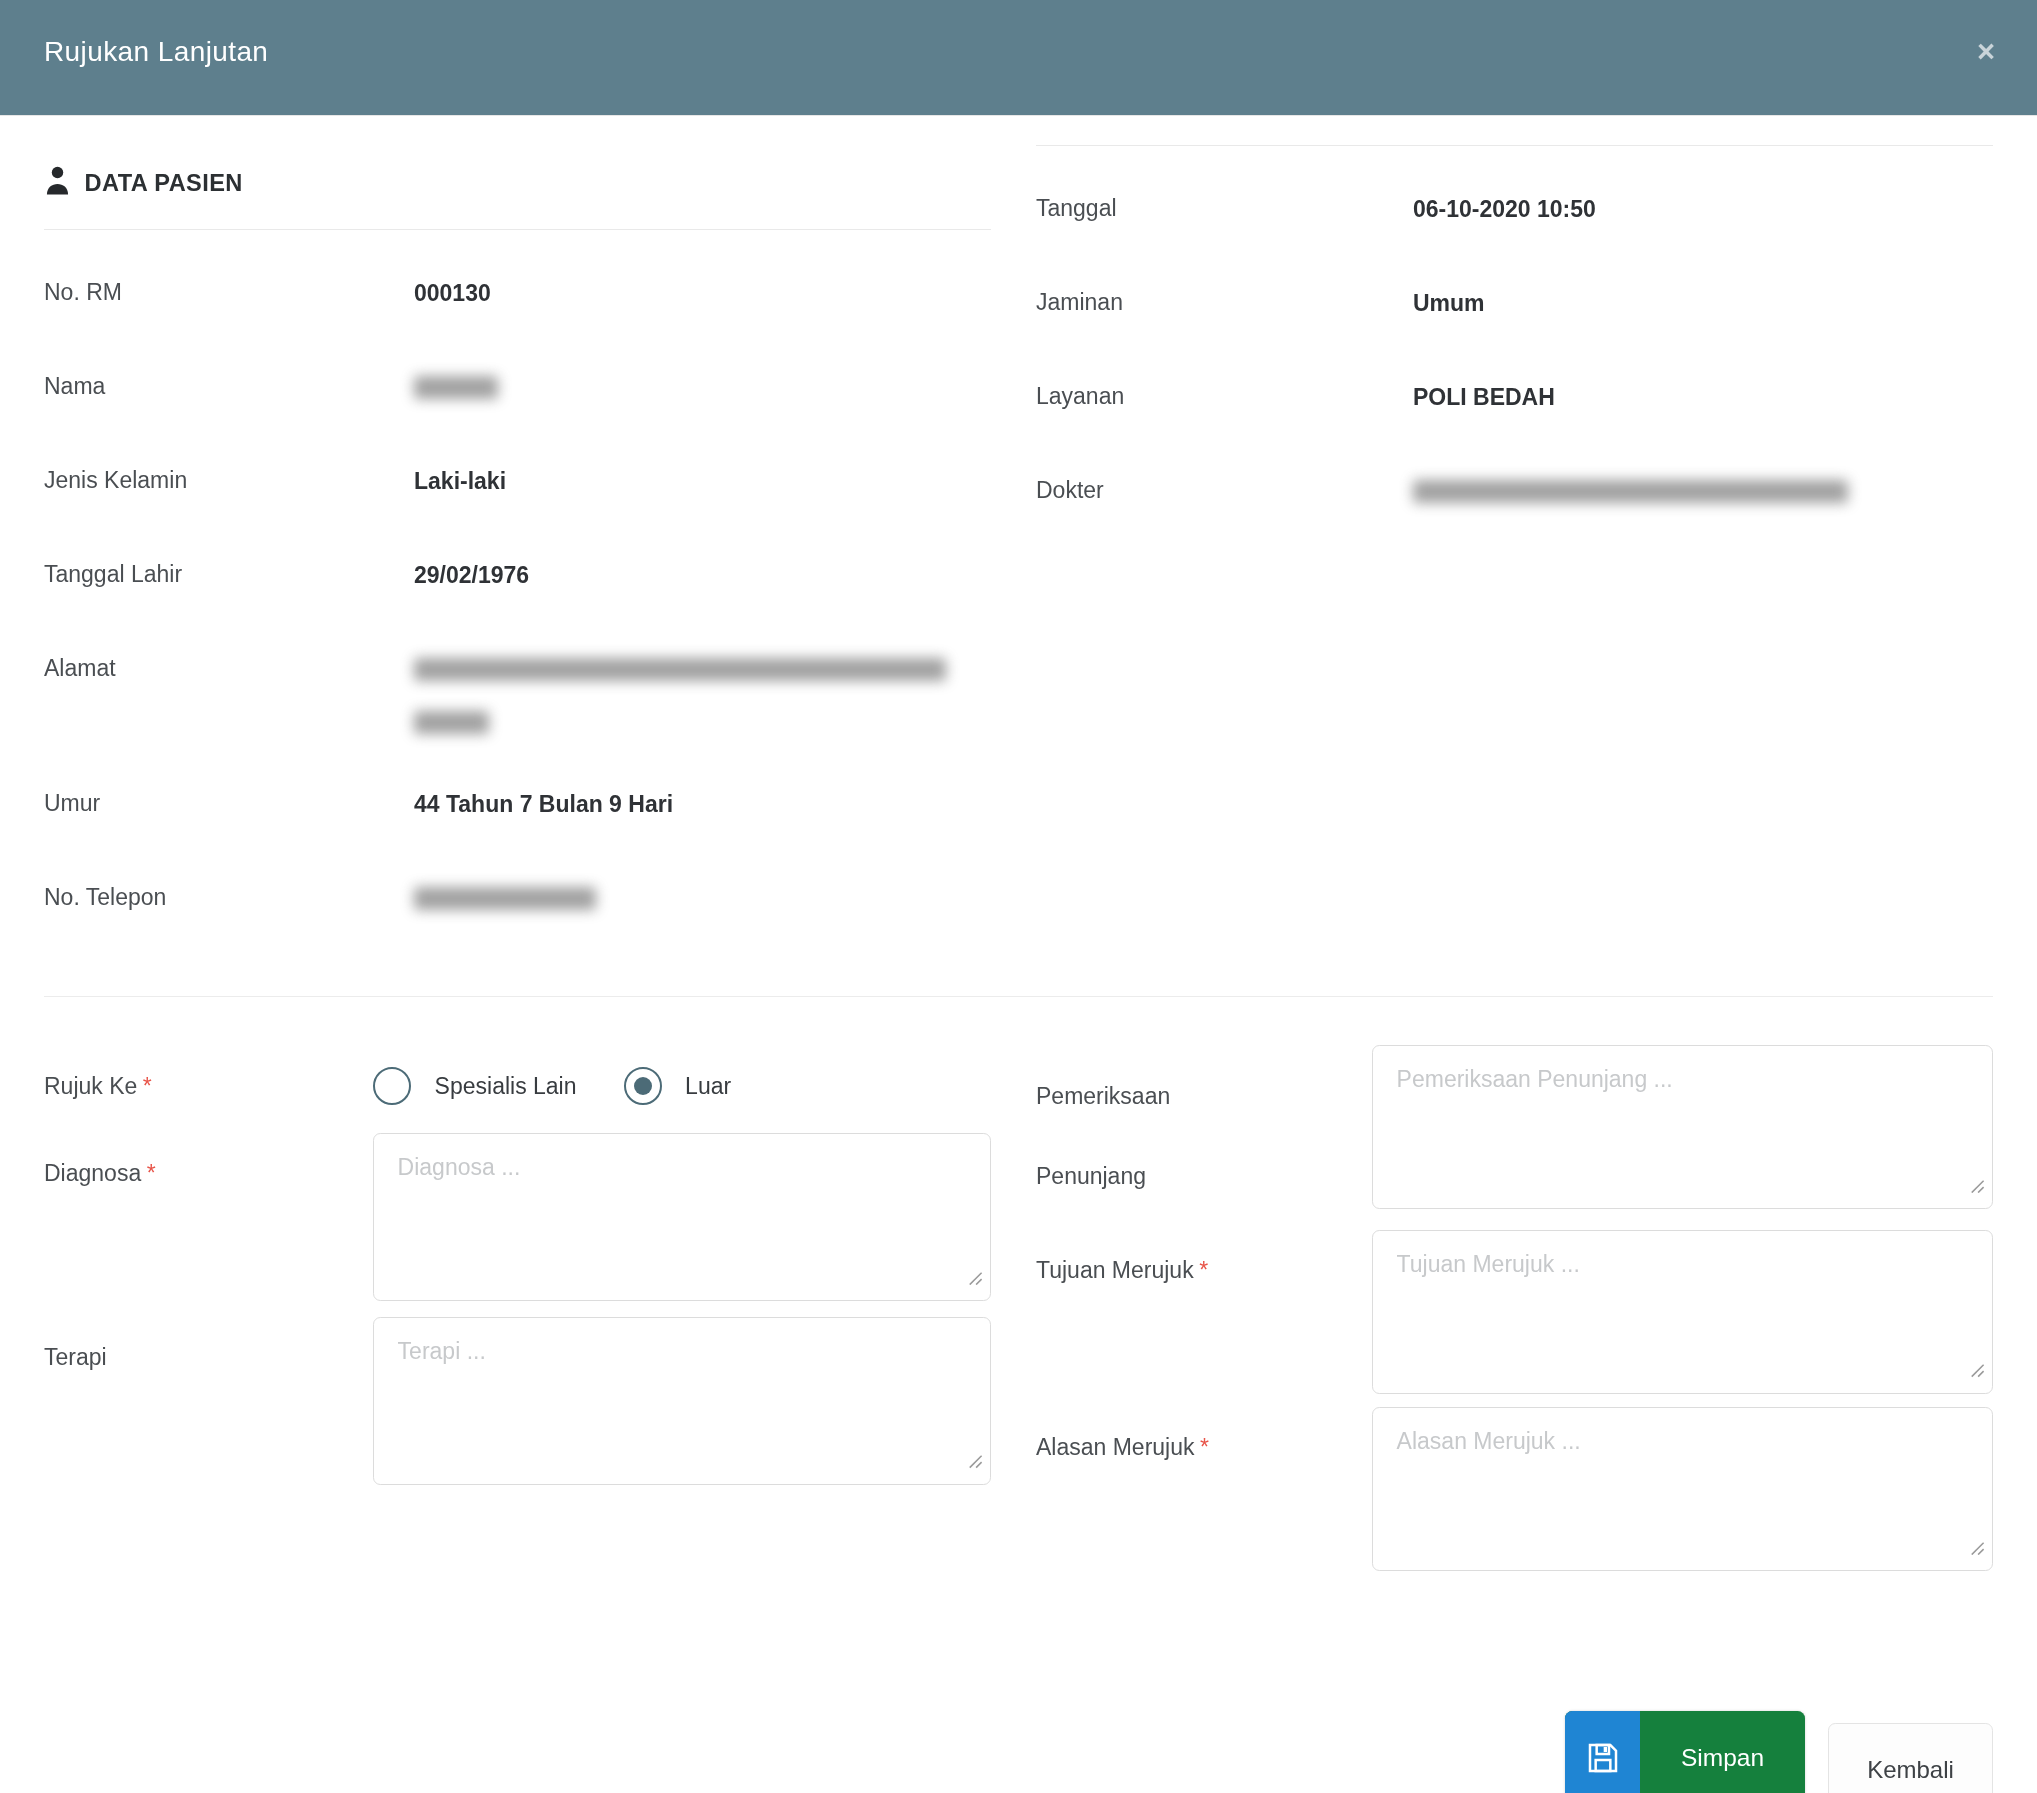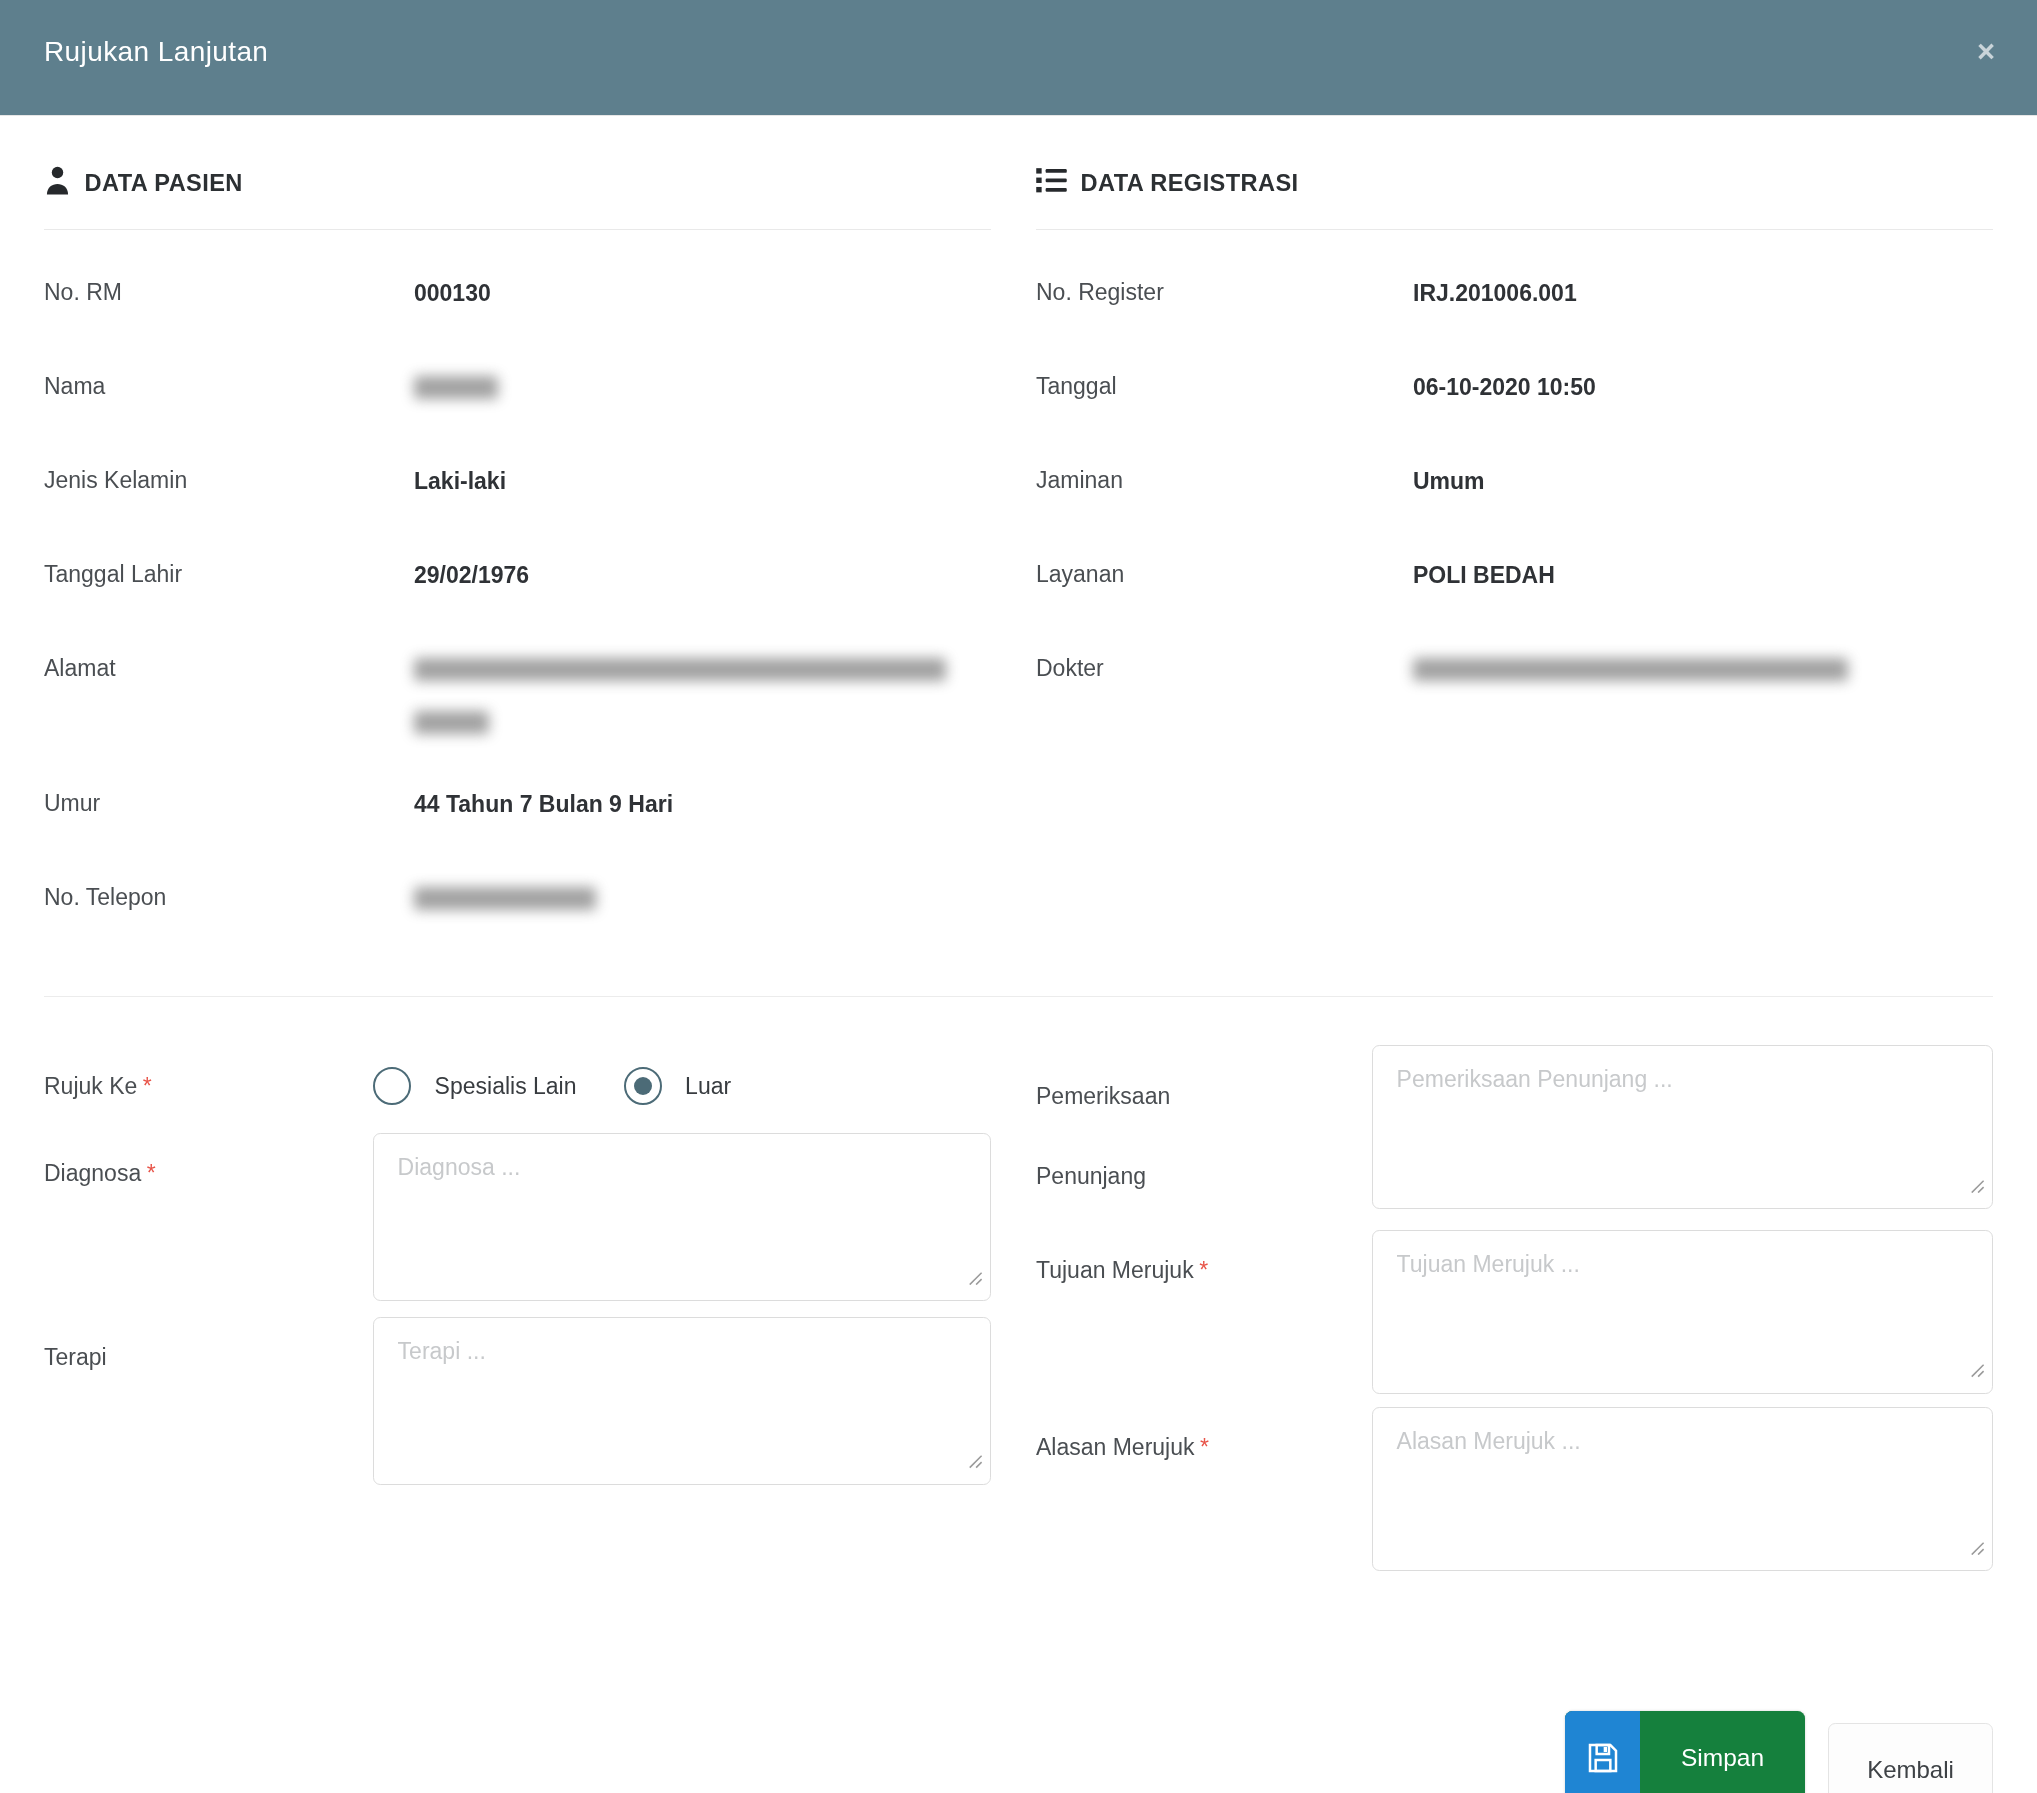--- a/index.html
+++ b/index.html
@@ -181,42 +181,23 @@
           <div class="frow">
             <div class="lbl">No. Telepon</div>
             <div class="val">
                 <div class="blur-bar w-phone"></div>
               </div>
           </div>
         </div>
       </section>
 
       <section class="col right">
-        <div class="sec-head">
-          <span>
-            <svg width="31" height="27" viewBox="0 0 26 23">
-                <g fill="#26292c">
-              <rect x="0" y="1" width="4.6" height="4.6"></rect>
-                  <rect x="8" y="1.8" width="18" height="3.2" rx="1"></rect>
-              <rect x="0" y="9" width="4.6" height="4.6"></rect>
-                  <rect x="8" y="9.8" width="18" height="3.2" rx="1"></rect>
-              <rect x="0" y="17" width="4.6" height="4.6"></rect>
-                  <rect x="8" y="17.8" width="18" height="3.2" rx="1"></rect>
-            </g>
-              </svg>
-          </span>
-          <span>DATA REGISTRASI</span>
-        </div>
         <hr class="sec-hr">
 
         <div class="rows">
-          <div class="frow">
-            <div class="lbl">No. Register</div>
-            <div class="val">IRJ.201006.001</div>
-          </div>
           <div class="frow">
             <div class="lbl">Tanggal</div>
             <div class="val">06-10-2020 10:50</div>
           </div>
           <div class="frow">
             <div class="lbl">Jaminan</div>
             <div class="val">Umum</div>
           </div>
           <div class="frow">
             <div class="lbl">Layanan</div>

